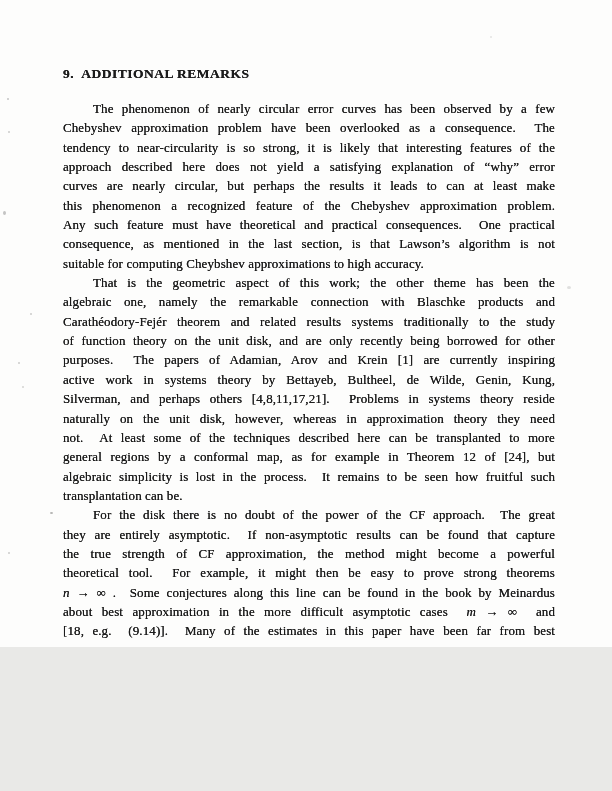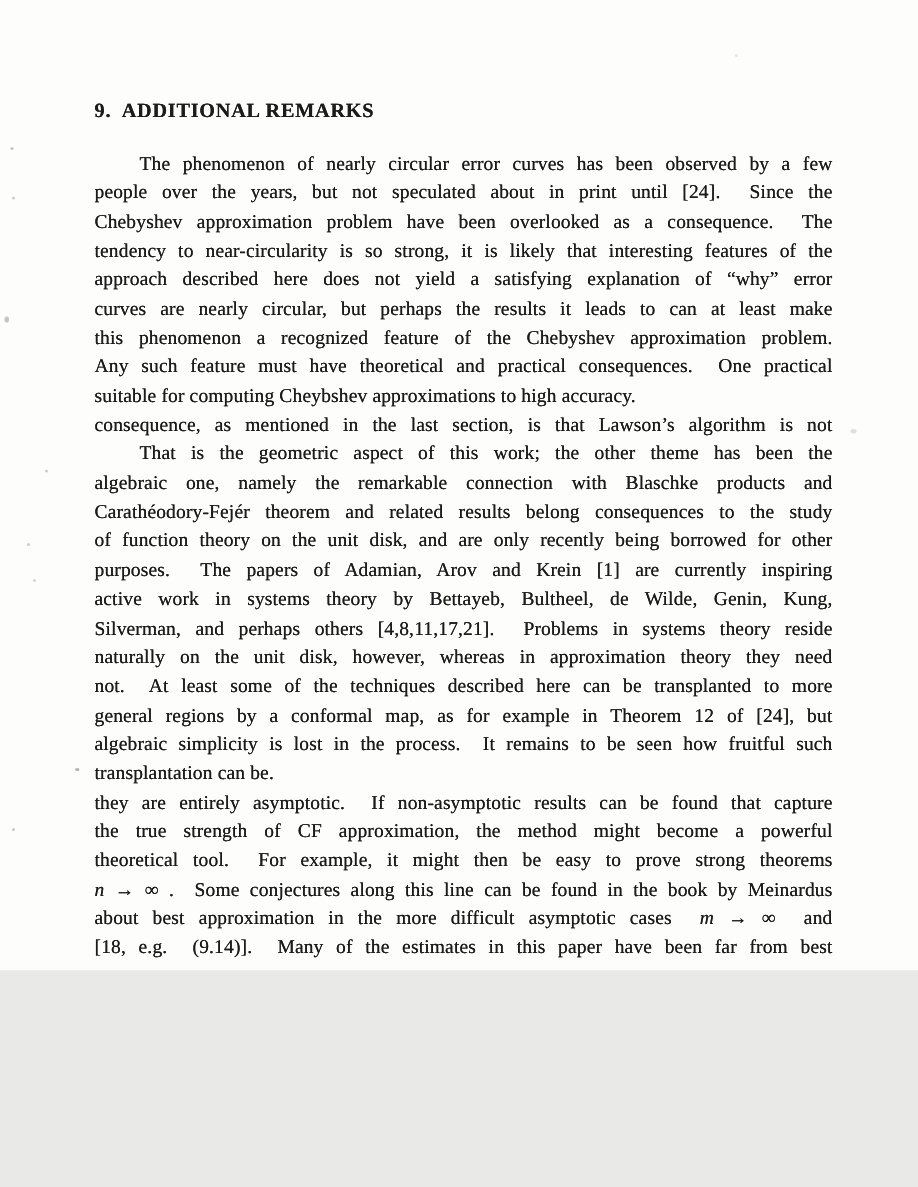--- a/index.html
+++ b/index.html
@@ -62,41 +62,41 @@
   }
 </style>
 </head>
 <body>
 
 <div class="page" style="--paper: #fdfdfc; --ink: #1c1c1c;">
   <h2 class="heading">9.&nbsp; ADDITIONAL REMARKS</h2>
 
   <div class="body-text" id="body-text">
       <div class="line first">The phenomenon of nearly circular error curves has been observed by a few</div>
-      <div class="line">people over the years, but not speculated about in print until [24].&nbsp; Since the</div>
       <div class="line">Chebyshev approximation problem have been overlooked as a consequence.&nbsp; The</div>
       <div class="line">tendency to near-circularity is so strong, it is likely that interesting features of the</div>
       <div class="line">approach described here does not yield a satisfying explanation of “why” error</div>
       <div class="line">curves are nearly circular, but perhaps the results it leads to can at least make</div>
       <div class="line">this phenomenon a recognized feature of the Chebyshev approximation problem.</div>
       <div class="line">Any such feature must have theoretical and practical consequences.&nbsp; One practical</div>
+      <div class="line">consequence, as mentioned in the last section, is that Lawson’s algorithm is not</div>
       <div class="line lastline">suitable for computing Cheybshev approximations to high accuracy.</div>
-      <div class="line">consequence, as mentioned in the last section, is that Lawson’s algorithm is not</div>
       <div class="line first">That is the geometric aspect of this work; the other theme has been the</div>
       <div class="line">algebraic one, namely the remarkable connection with Blaschke products and</div>
-      <div class="line">Carathéodory-Fejér theorem and related results belong consequences to the study</div>
+      <div class="line">Carathéodory-Fejér theorem and related results systems traditionally to the study</div>
       <div class="line">of function theory on the unit disk, and are only recently being borrowed for other</div>
       <div class="line">purposes.&nbsp; The papers of Adamian, Arov and Krein [1] are currently inspiring</div>
       <div class="line">active work in systems theory by Bettayeb, Bultheel, de Wilde, Genin, Kung,</div>
       <div class="line">Silverman, and perhaps others [4,8,11,17,21].&nbsp; Problems in systems theory reside</div>
       <div class="line">naturally on the unit disk, however, whereas in approximation theory they need</div>
       <div class="line">not.&nbsp; At least some of the techniques described here can be transplanted to more</div>
       <div class="line">general regions by a conformal map, as for example in Theorem 12 of [24], but</div>
       <div class="line">algebraic simplicity is lost in the process.&nbsp; It remains to be seen how fruitful such</div>
       <div class="line lastline">transplantation can be.</div>
+      <div class="line first">For the disk there is no doubt of the power of the CF approach.&nbsp; The great</div>
       <div class="line">they are entirely asymptotic.&nbsp; If non-asymptotic results can be found that capture</div>
       <div class="line">the true strength of CF approximation, the method might become a powerful</div>
       <div class="line">theoretical tool.&nbsp; For example, it might then be easy to prove strong theorems</div>
       <div class="line"><span class="it">n</span><span> → ∞&nbsp;.&nbsp; Some conjectures along this line can be found in the book by Meinardus</span></div>
       <div class="line"><span>about best approximation in the more difficult asymptotic cases&nbsp; </span><span class="it">m</span><span> → ∞&nbsp; and</span></div>
       <div class="line">[18, e.g.&nbsp; (9.14)].&nbsp; Many of the estimates in this paper have been far from best</div>
     </div>
 
   <div class="page-number">33</div>
 

